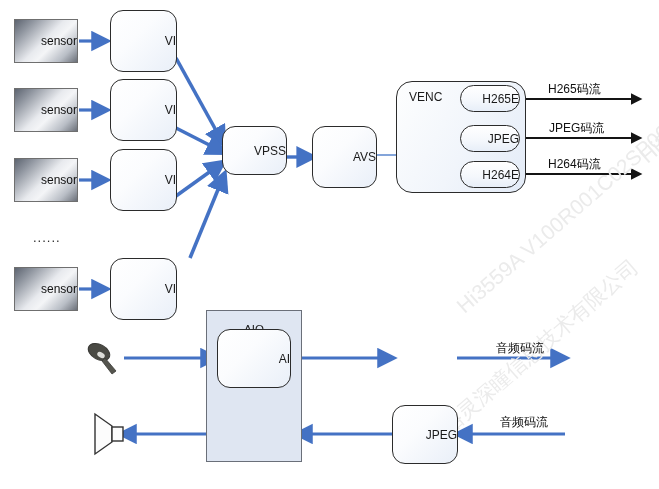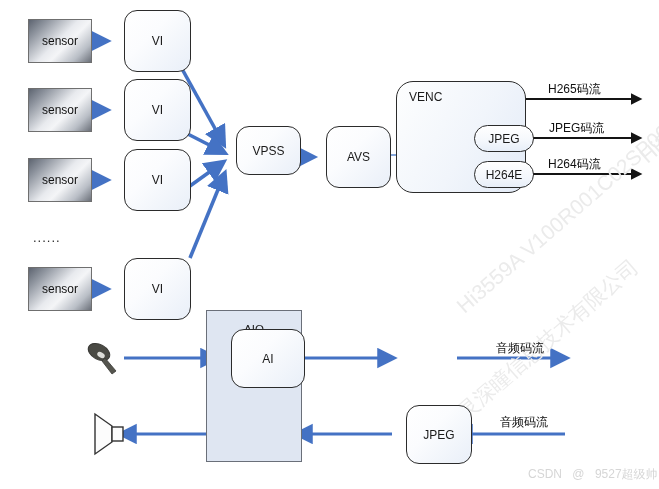--- a/index.html
+++ b/index.html
@@ -21,26 +21,25 @@
     top: 0;
     width: 659px;
     height: 489px;
   }
   
   .node {
     position: absolute;
     box-sizing: border-box;
     display: flex;
     align-items: center;
-    justify-content: center;
+    justify-content: flex-end;
     font-size: 12px;
     color: #1a1a1a;
     text-align: center;
     z-index: 3;
-    margin-left: 14px;
   }
   .rounded {
     border: 1.3px solid #2b2b2b;
     border-radius: 13px;
     background: linear-gradient(135deg, #ffffff 0%, #fbfcfe 40%, #e9eff8 100%);
   }
   .pill {
     border: 1.4px solid #2b2b2b;
     border-radius: 16px;
     background: linear-gradient(180deg, #ffffff 0%, #f4f7fc 60%, #e7eef8 100%);
@@ -225,24 +224,27 @@
     <span>VI</span>
   </div>
 
   <div class="node rounded" style="left:222px; top:126px; width:65px; height:49px;">
     <span>VPSS</span>
   </div>
   <div class="node rounded" style="left:312px; top:126px; width:65px; height:62px;">
     <span>AVS</span>
   </div>
 
-  <div class="venc-box" style="left:396px; top:81px; width:130px; height:112px;border-radius:17px;">
+  <div class="venc-box" style="left:396px; top:81px; width:130px; height:112px;">
     <span class="venc-label">VENC</span>
   </div>
 
+  <div class="node pill" style="left:460px; top:85px; width:60px; height:27px;">
+    <span>H265E</span>
+  </div>
   <div class="node pill" style="left:460px; top:125px; width:60px; height:27px;">
     <span>JPEG</span>
   </div>
   <div class="node pill" style="left:460px; top:161px; width:60px; height:27px;">
     <span>H264E</span>
   </div>
 
   <div class="label" style="left:548px; top:81px;">H265码流</div>
   <div class="label" style="left:549px; top:120px;">JPEG码流</div>
   <div class="label" style="left:548px; top:156px;">H264码流</div>
@@ -254,19 +256,14 @@
     <span>AI</span>
   </div>
 
   <div class="node rounded" style="left:392px; top:405px; width:66px; height:59px;">
     <span>JPEG</span>
   </div>
 
   <div class="label" style="left:496px; top:340px;">音频码流</div>
   <div class="label" style="left:500px; top:414px;">音频码流</div>
 
-  <div class="wm-footer" style="left:528px; top:466px;">
-    <span>CSDN</span>
-    <span class="sep">@</span>
-    <span>9527超级帅</span>
-  </div>
 
 </div>
 
 </body></html>

